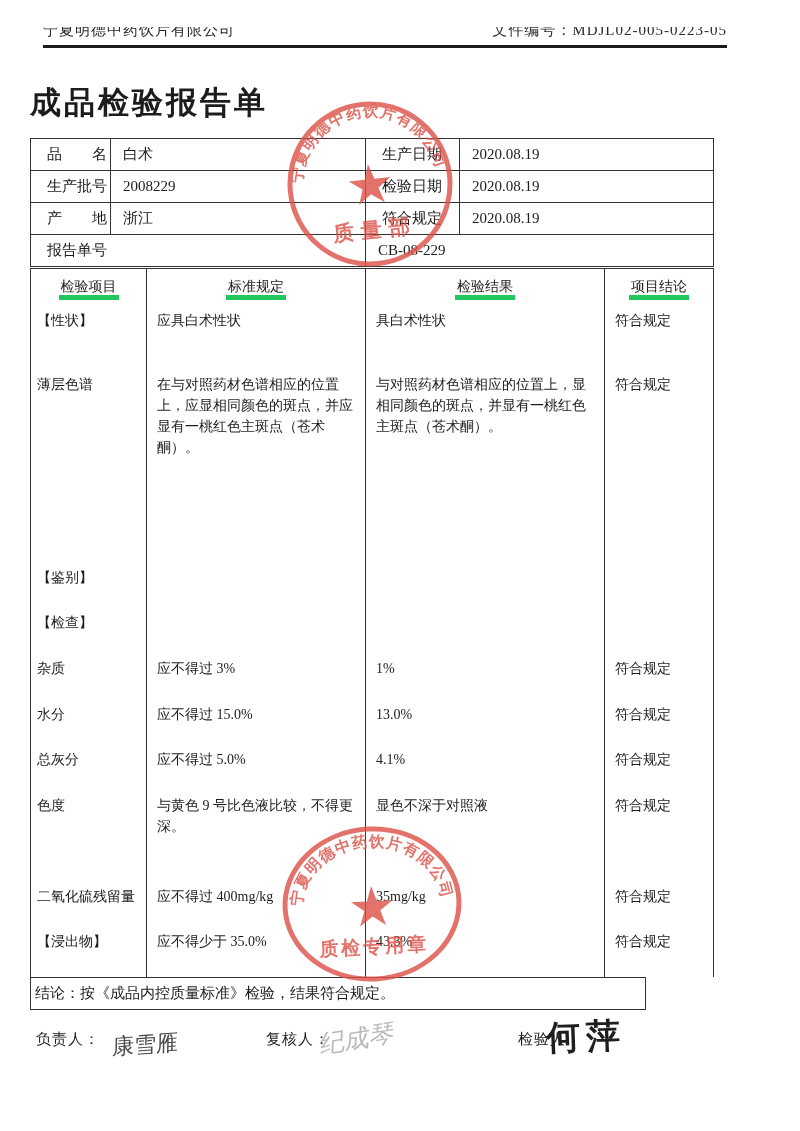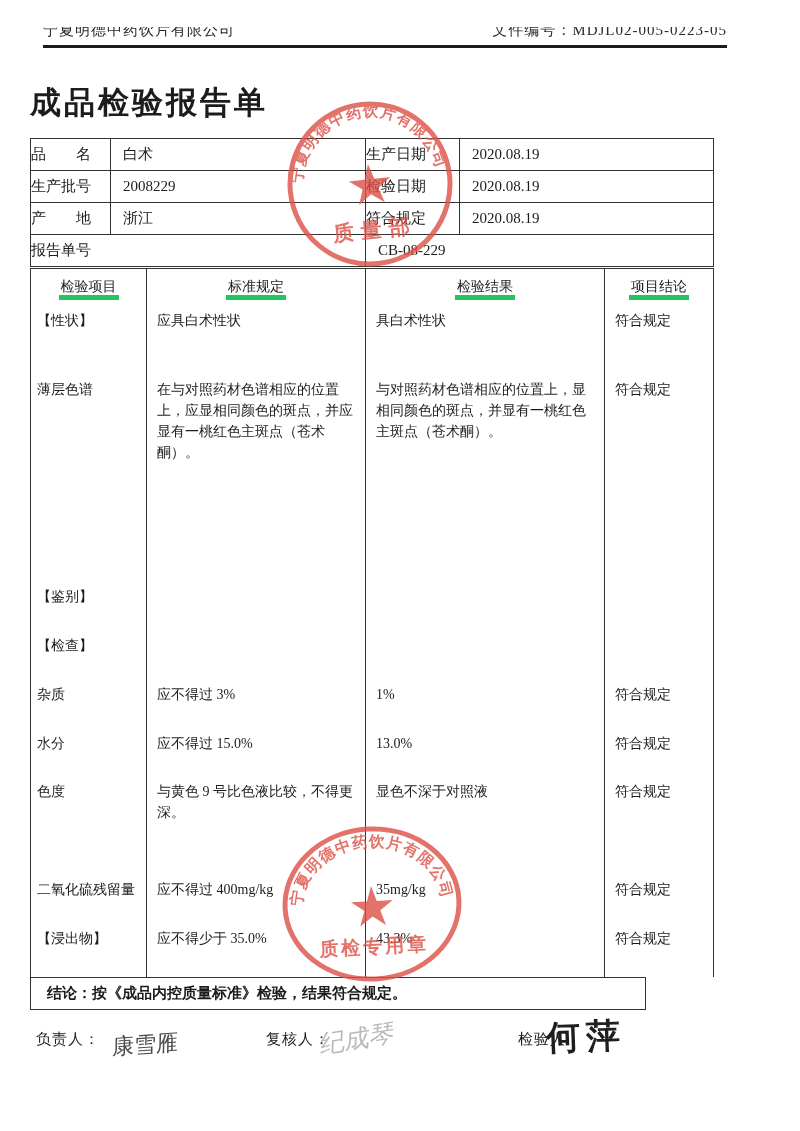--- a/index.html
+++ b/index.html
@@ -29,21 +29,21 @@
   .title{
     position:absolute;top:82px;left:30px;width:683px;
     font-size:31px;font-weight:bold;letter-spacing:3px;
   }
   
   table{border-collapse:collapse;table-layout:fixed;}
   .info-table{
     position:absolute;left:30px;top:138px;width:683px;font-size:15px;
   }
   .info-table td{
-    border:1px solid #333;height:31px;padding:0 0;
+    border:1px solid #333;height:31px;padding:0 16px;
     white-space:nowrap;overflow:hidden;
   }
   .info-table td.val{padding-left:12px;}
   
   .main-table{
     position:absolute;left:30px;top:268px;width:683px;height:709px;
     font-size:14px;border:1px solid #333;border-bottom:none;
   }
   .main-table th,.main-table td{
     border-left:1px solid #333;border-top:none;border-bottom:none;border-right:none;
@@ -53,21 +53,21 @@
   .main-table th{padding-top:7px;text-align:center;height:26px;}
   .main-table th span{border-bottom:5px solid #22c55e;padding:0 2px 1px 2px;}
   .main-table td.c-item{padding-left:6px;}
   .main-table tbody tr:nth-child(1) td{padding-top:8px;}
   .main-table tbody tr:nth-child(2) td{padding-top:9px;}
   .main-table tr.filler td{height:auto;}
   
   .conclusion-box{
     position:absolute;left:30px;top:977px;width:616px;height:33px;
     border:1px solid #333;box-sizing:border-box;
-    font-size:15px;line-height:31px;padding-left:16px;font-weight:bold;
+    font-size:15px;line-height:31px;padding-left:4px;
   }
   
   .sig-label{position:absolute;font-size:15px;letter-spacing:1px;}
   .sig{position:absolute;white-space:nowrap;font-family:"DejaVu Sans","Liberation Sans",sans-serif;}
   .sig-owner{left:112px;top:1030px;font-size:22px;color:#4a4a4a;
     transform:rotate(-4deg) skewX(-5deg);}
   .sig-reviewer{left:320px;top:1022px;font-size:25px;color:#b9b9b9;
     transform:rotate(-9deg) skewX(-12deg);}
   .sig-inspector{left:546px;top:1014px;font-size:34px;color:#1e1e1e;font-weight:bold;
     transform:rotate(-2deg);letter-spacing:6px;}
@@ -171,20 +171,26 @@
           <td class="c-result">1%</td>
           <td class="c-conclusion">符合规定</td>
         </tr>
         <tr>
           <td class="c-item">水分</td>
           <td class="c-standard">应不得过 15.0%</td>
           <td class="c-result">13.0%</td>
           <td class="c-conclusion">符合规定</td>
         </tr>
         <tr>
+          <td class="c-item">总灰分</td>
+          <td class="c-standard">应不得过 5.0%</td>
+          <td class="c-result">4.1%</td>
+          <td class="c-conclusion">符合规定</td>
+        </tr>
+        <tr>
           <td class="c-item">色度</td>
           <td class="c-standard">与黄色 9 号比色液比较，不得更深。</td>
           <td class="c-result">显色不深于对照液</td>
           <td class="c-conclusion">符合规定</td>
         </tr>
         <tr>
           <td class="c-item">二氧化硫残留量</td>
           <td class="c-standard">应不得过 400mg/kg</td>
           <td class="c-result">35mg/kg</td>
           <td class="c-conclusion">符合规定</td>

